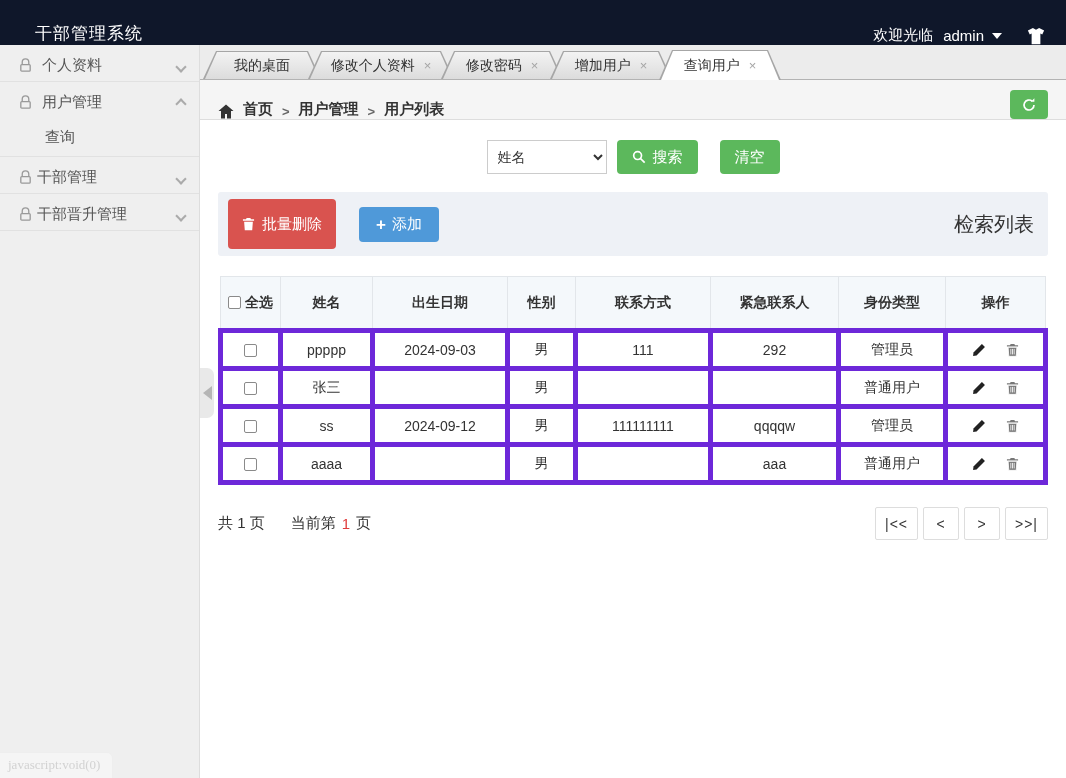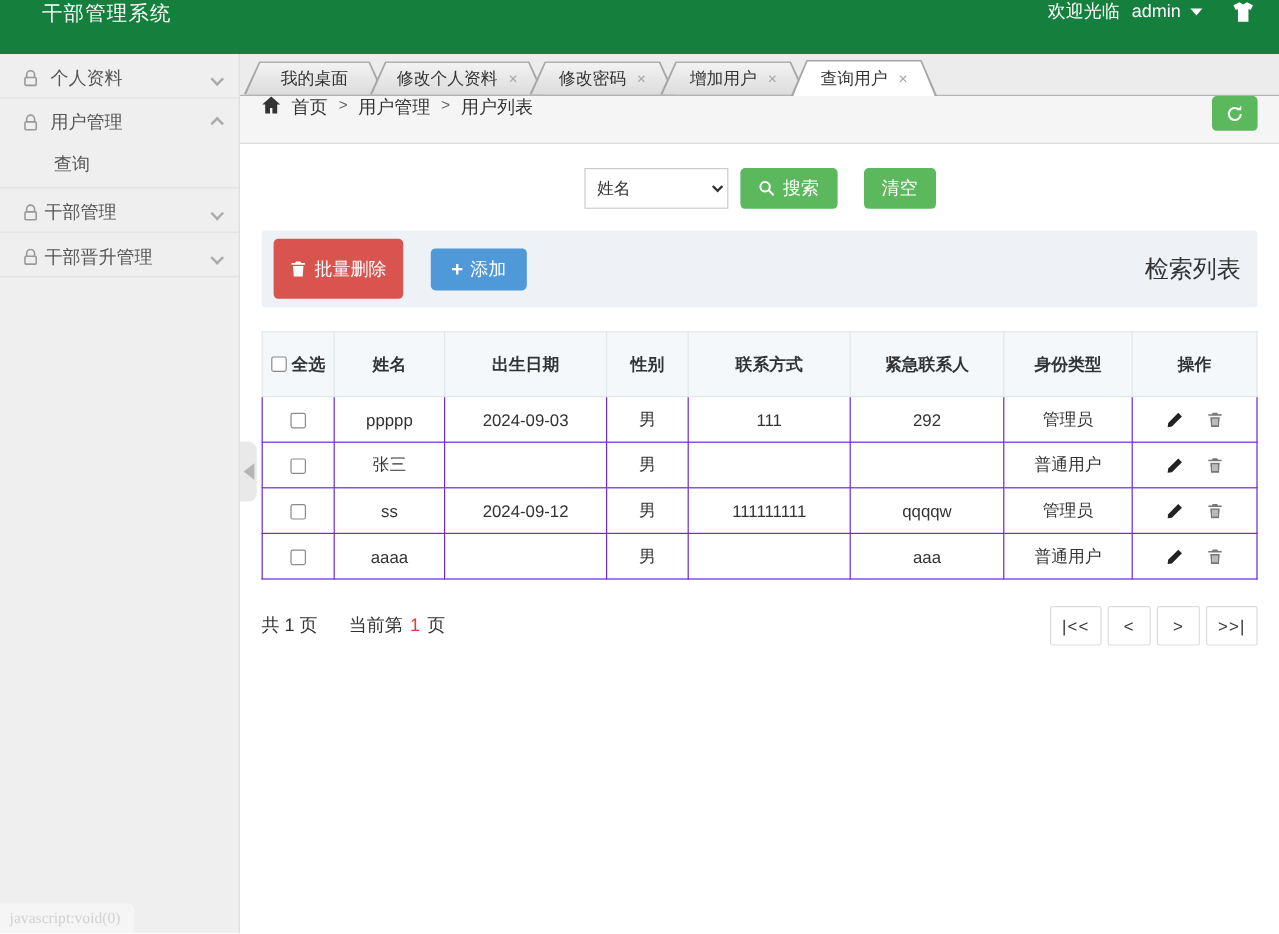--- a/index.html
+++ b/index.html
@@ -1,21 +1,21 @@
 <!DOCTYPE html>
 <html><head>
 <meta charset="utf-8">
 <style>
   * { margin:0; padding:0; box-sizing:border-box; }
   html,body { background:#fff; }
   body { font-family:"Liberation Sans","DejaVu Sans",sans-serif; }
   .app { position:relative; width:1066px; height:778px; overflow:hidden; background:#fff; }
 
   
-  .topbar { height:45px; background:#15803d; display:flex; align-items:flex-start; padding:0 20px 0 35px; }
+  .topbar { height:45px; background:#0f172a; display:flex; align-items:flex-end; padding:0 20px 0 35px; }
   .topbar .title { color:#fff; font-size:17px; letter-spacing:1px; }
   .topbar .right { margin-left:auto; display:flex; align-items:center; gap:10px; color:#fff; font-size:15px; }
   .caret-down { display:inline-block; width:0; height:0; border-left:5px solid transparent; border-right:5px solid transparent; border-top:6px solid #fff; margin-left:2px; }
   .shirt { margin-left:14px; display:flex; align-items:center; cursor:pointer; }
 
   
   .body-row { display:flex; height:733px; }
   .sidebar { width:200px; background:#efefef; border-right:1px solid #ddd; }
   .main { flex:1; background:#fff; display:flex; flex-direction:column; }
 
@@ -31,21 +31,21 @@
 
   
   .tabstrip { height:35px; background:#ececec; border-bottom:1px solid #b3b3b3; display:flex; align-items:flex-end; padding-left:3px; position:relative; }
   .tab { position:relative; height:28px; margin-right:-13px; background:#a6a6a6; clip-path:polygon(13px 0,calc(100% - 13px) 0,100% 100%,0 100%); cursor:pointer; z-index:1; }
   .tab .inner { position:absolute; inset:1px 2px 0 2px; clip-path:polygon(12px 0,calc(100% - 12px) 0,100% 100%,0 100%); background:linear-gradient(#f3f3f3,#dcdcdc); display:flex; align-items:center; justify-content:center; gap:9px; font-size:14px; color:#333; }
   .tab.active { height:30px; margin-bottom:-1px; z-index:3; }
   .tab.active .inner { background:#fff; }
   .tab .x { color:#a5a5a5; font-size:13px; cursor:pointer; }
 
   
-  .crumbbar { height:40px; background:#f5f5f5; border-bottom:1px solid #ddd; display:flex; align-items:flex-start; padding:0 18px; gap:9px; font-size:15px; color:#333; }
+  .crumbbar { height:40px; background:#f5f5f5; border-bottom:1px solid #ddd; display:flex; align-items:flex-end; padding:0 18px; gap:9px; font-size:15px; color:#333;font-weight:bold; }
   .crumb { cursor:pointer; }
   .crumb-sep { color:#666; font-size:13px; }
   .refresh-btn { margin-left:auto; width:38px; height:29px; background:#5cb85c; border:none; border-radius:4px; display:flex; align-items:center; justify-content:center; cursor:pointer; }
 
   
   .content { flex:1; padding:18px; position:relative; }
 
   .search-row { display:flex; align-items:center; justify-content:center; margin:2px 0 18px; }
   .field-select { width:120px; height:34px; border:1px solid #ccc; font-size:14px; color:#333; padding:0 6px; background:#fff; }
   .search-input { width:238px; height:34px; border:1px solid #ccc; font-size:14px; padding:0 10px; margin-left:10px; color:#333; }
@@ -55,21 +55,21 @@
   .btn-clear { margin-left:22px; }
 
   .toolbar { background:#eef1f6; border-radius:3px; padding:7px 10px; display:flex; align-items:center; margin-bottom:20px; }
   .btn-danger { height:50px; background:#d9534f; color:#fff; border:none; border-radius:4px; font-size:15px; display:flex; align-items:center; gap:7px; padding:0 14px; cursor:pointer; }
   .btn-blue { height:35px; background:#4f99d9; color:#fff; border:none; border-radius:4px; font-size:15px; display:flex; align-items:center; gap:6px; padding:0 17px; margin-left:23px; cursor:pointer; }
   .plus-glyph { font-size:17px; font-weight:bold; line-height:1; }
   .list-title { margin-left:auto; font-size:20px; color:#333; padding-right:4px; }
 
   table.grid { width:100%; border-collapse:collapse; font-size:14px; color:#333; table-layout:fixed; }
   .grid th { background:#f4f8fb; border:1px solid #e2e6ea; font-weight:bold; height:54px; text-align:center; padding:4px; }
-  .grid td { border:1px solid #6d28d9; height:38px; text-align:center; padding:2px 4px; }
+  .grid td { border:5px solid #6d28d9; height:38px; text-align:center; padding:2px 4px; }
   .cb { display:inline-block; width:13px; height:13px; border:1px solid #8a8a8a; background:#fff; vertical-align:-2px; cursor:pointer; border-radius:2px; }
   th .cb { margin-right:4px; }
   .op-icons { display:flex; align-items:center; justify-content:center; gap:20px; }
   .icon-btn { cursor:pointer; display:inline-flex; }
 
   .pager { display:flex; align-items:center; margin-top:22px; font-size:15px; color:#333; }
   .pager .total { margin-right:26px; }
   .pager .cur-num { color:#e03b3b; margin:0 6px; }
   .pager-btns { margin-left:auto; display:flex; gap:5px; }
   .pg-btn { min-width:36px; height:33px; background:#fff; border:1px solid #ddd; border-radius:2px; font-size:14px; color:#333; cursor:pointer; padding:0 9px; letter-spacing:1px; }

